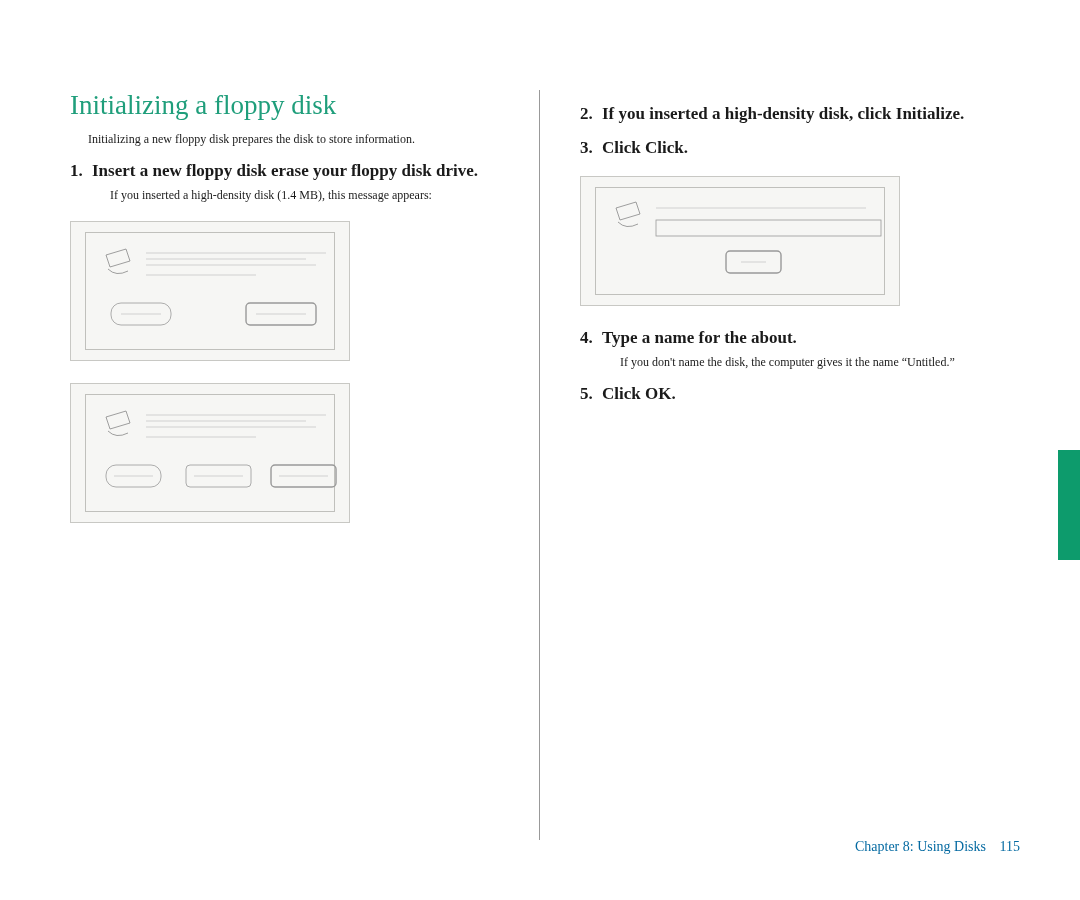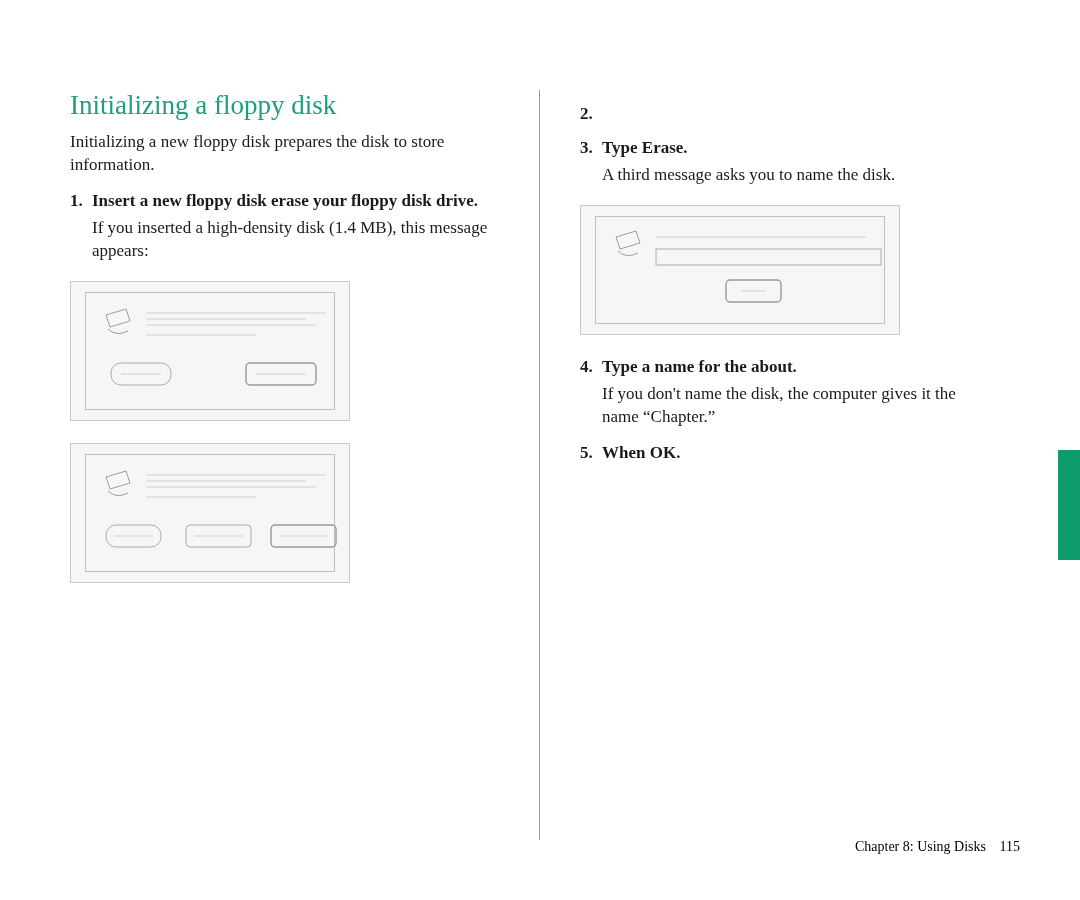--- a/index.html
+++ b/index.html
@@ -34,23 +34,23 @@
     padding-left: 40px;
   }
   h2.section-title {
     font-family: Georgia, serif;
     font-weight: normal;
     font-size: 27px;
     color: #1f9e7b;
     margin: 0 0 10px 0;
   }
   p {
-    font-size: 17px;
+    font-size: 12px;
     line-height: 1.35;
-    margin: 0 0 10px 0;
+    margin: 0 0 10px 18px;
   }
   .step {
     display: flex;
     font-weight: bold;
     font-size: 17px;
     margin: 14px 0 6px 0;
   }
   .step-num {
     width: 22px;
     flex-shrink: 0;
@@ -84,21 +84,21 @@
     top: 450px;
     width: 22px;
     height: 110px;
     background: #0d9b6c;
   }
   .footer {
     position: absolute;
     right: 60px;
     bottom: 45px;
     font-size: 14px;
-    color: #000000;
+    color: #0369a1;
   }
   .page-num {
     margin-left: 10px;
   }
 </style>
 </head>
 <body>
 
 <div class="page">
 
@@ -152,54 +152,53 @@
           <line x1="183" y1="73" x2="232" y2="73" stroke="#bbb" stroke-width="0.6"></line>
         </svg>
       </div>
     </div>
   </div>
 
   <div class="col col-right">
     <div class="step">
       <div class="step-num">2.</div>
       <div class="step-text">
-        <br>
+        <span>If you inserted a high-density disk, click Initialize.</span><br>
       </div>
     </div>
 
     <div class="step">
       <div class="step-num">3.</div>
-      <div class="step-text">Type Erase.</div>
-    </div>
-    <p class="substep">A third message asks you to name the disk.</p>
+      <div class="step-text">Click Click.</div>
+    </div>
 
     <div class="fig fig-right">
       <div class="fig-inner-border">
         <svg width="290" height="90" viewBox="0 0 290 90">
           <path d="M10 12 L30 6 L34 18 L14 24 Z" fill="none" stroke="#888" stroke-width="0.8"></path>
           <path d="M12 26 Q20 34 32 28" fill="none" stroke="#888" stroke-width="0.8"></path>
           <line x1="50" y1="12" x2="260" y2="12" stroke="#bbb" stroke-width="0.6"></line>
 
           <rect x="50" y="24" width="225" height="16" fill="none" stroke="#999" stroke-width="0.8"></rect>
 
           <rect x="120" y="55" width="55" height="22" rx="4" ry="4" fill="none" stroke="#999" stroke-width="1.4"></rect>
           <line x1="135" y1="66" x2="160" y2="66" stroke="#bbb" stroke-width="0.6"></line>
         </svg>
       </div>
     </div>
 
     <div class="step">
       <div class="step-num">4.</div>
       <div class="step-text">Type a name for the about.</div>
     </div>
-    <p class="substep">If you don't name the disk, the computer gives it the name “Chapter.”</p>
+    <p class="substep">If you don't name the disk, the computer gives it the name “Untitled.”</p>
 
     <div class="step">
       <div class="step-num">5.</div>
-      <div class="step-text">When OK.</div>
+      <div class="step-text">Click OK.</div>
     </div>
   </div>
 
   <div class="tab-edge"></div>
 
   <div class="footer">
     <span>Chapter 8: Using Disks</span>
     <span class="page-num">115</span>
   </div>
 </div>

